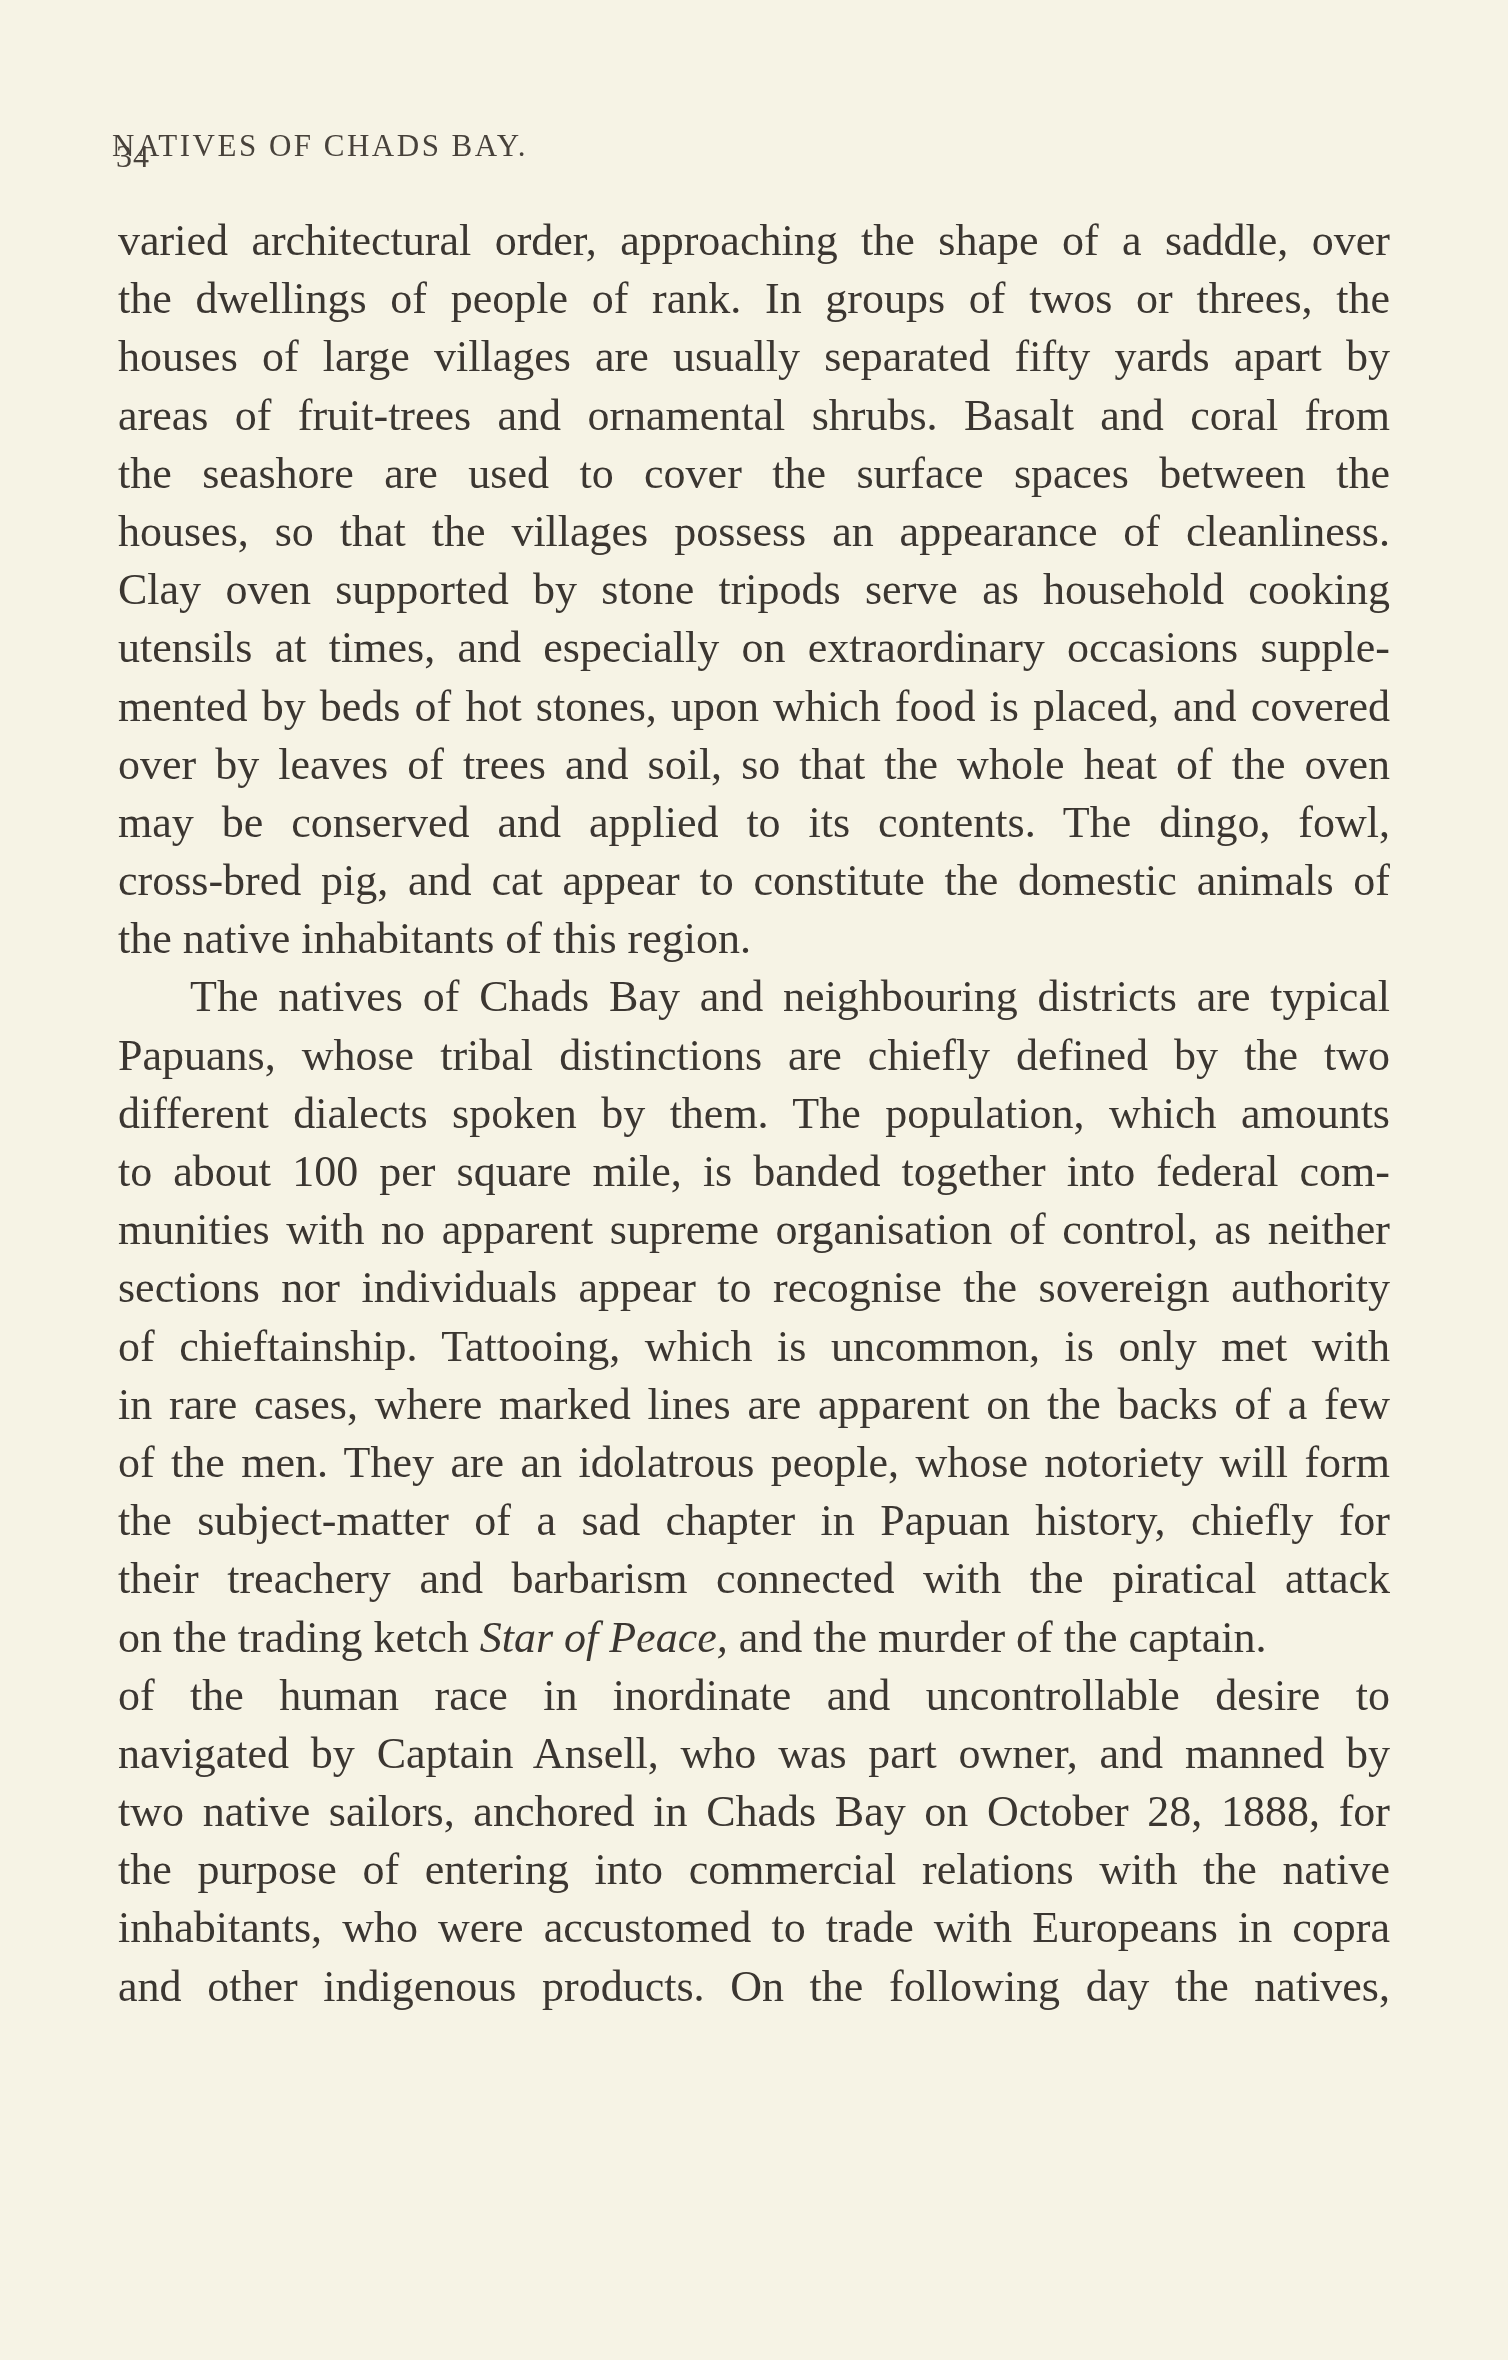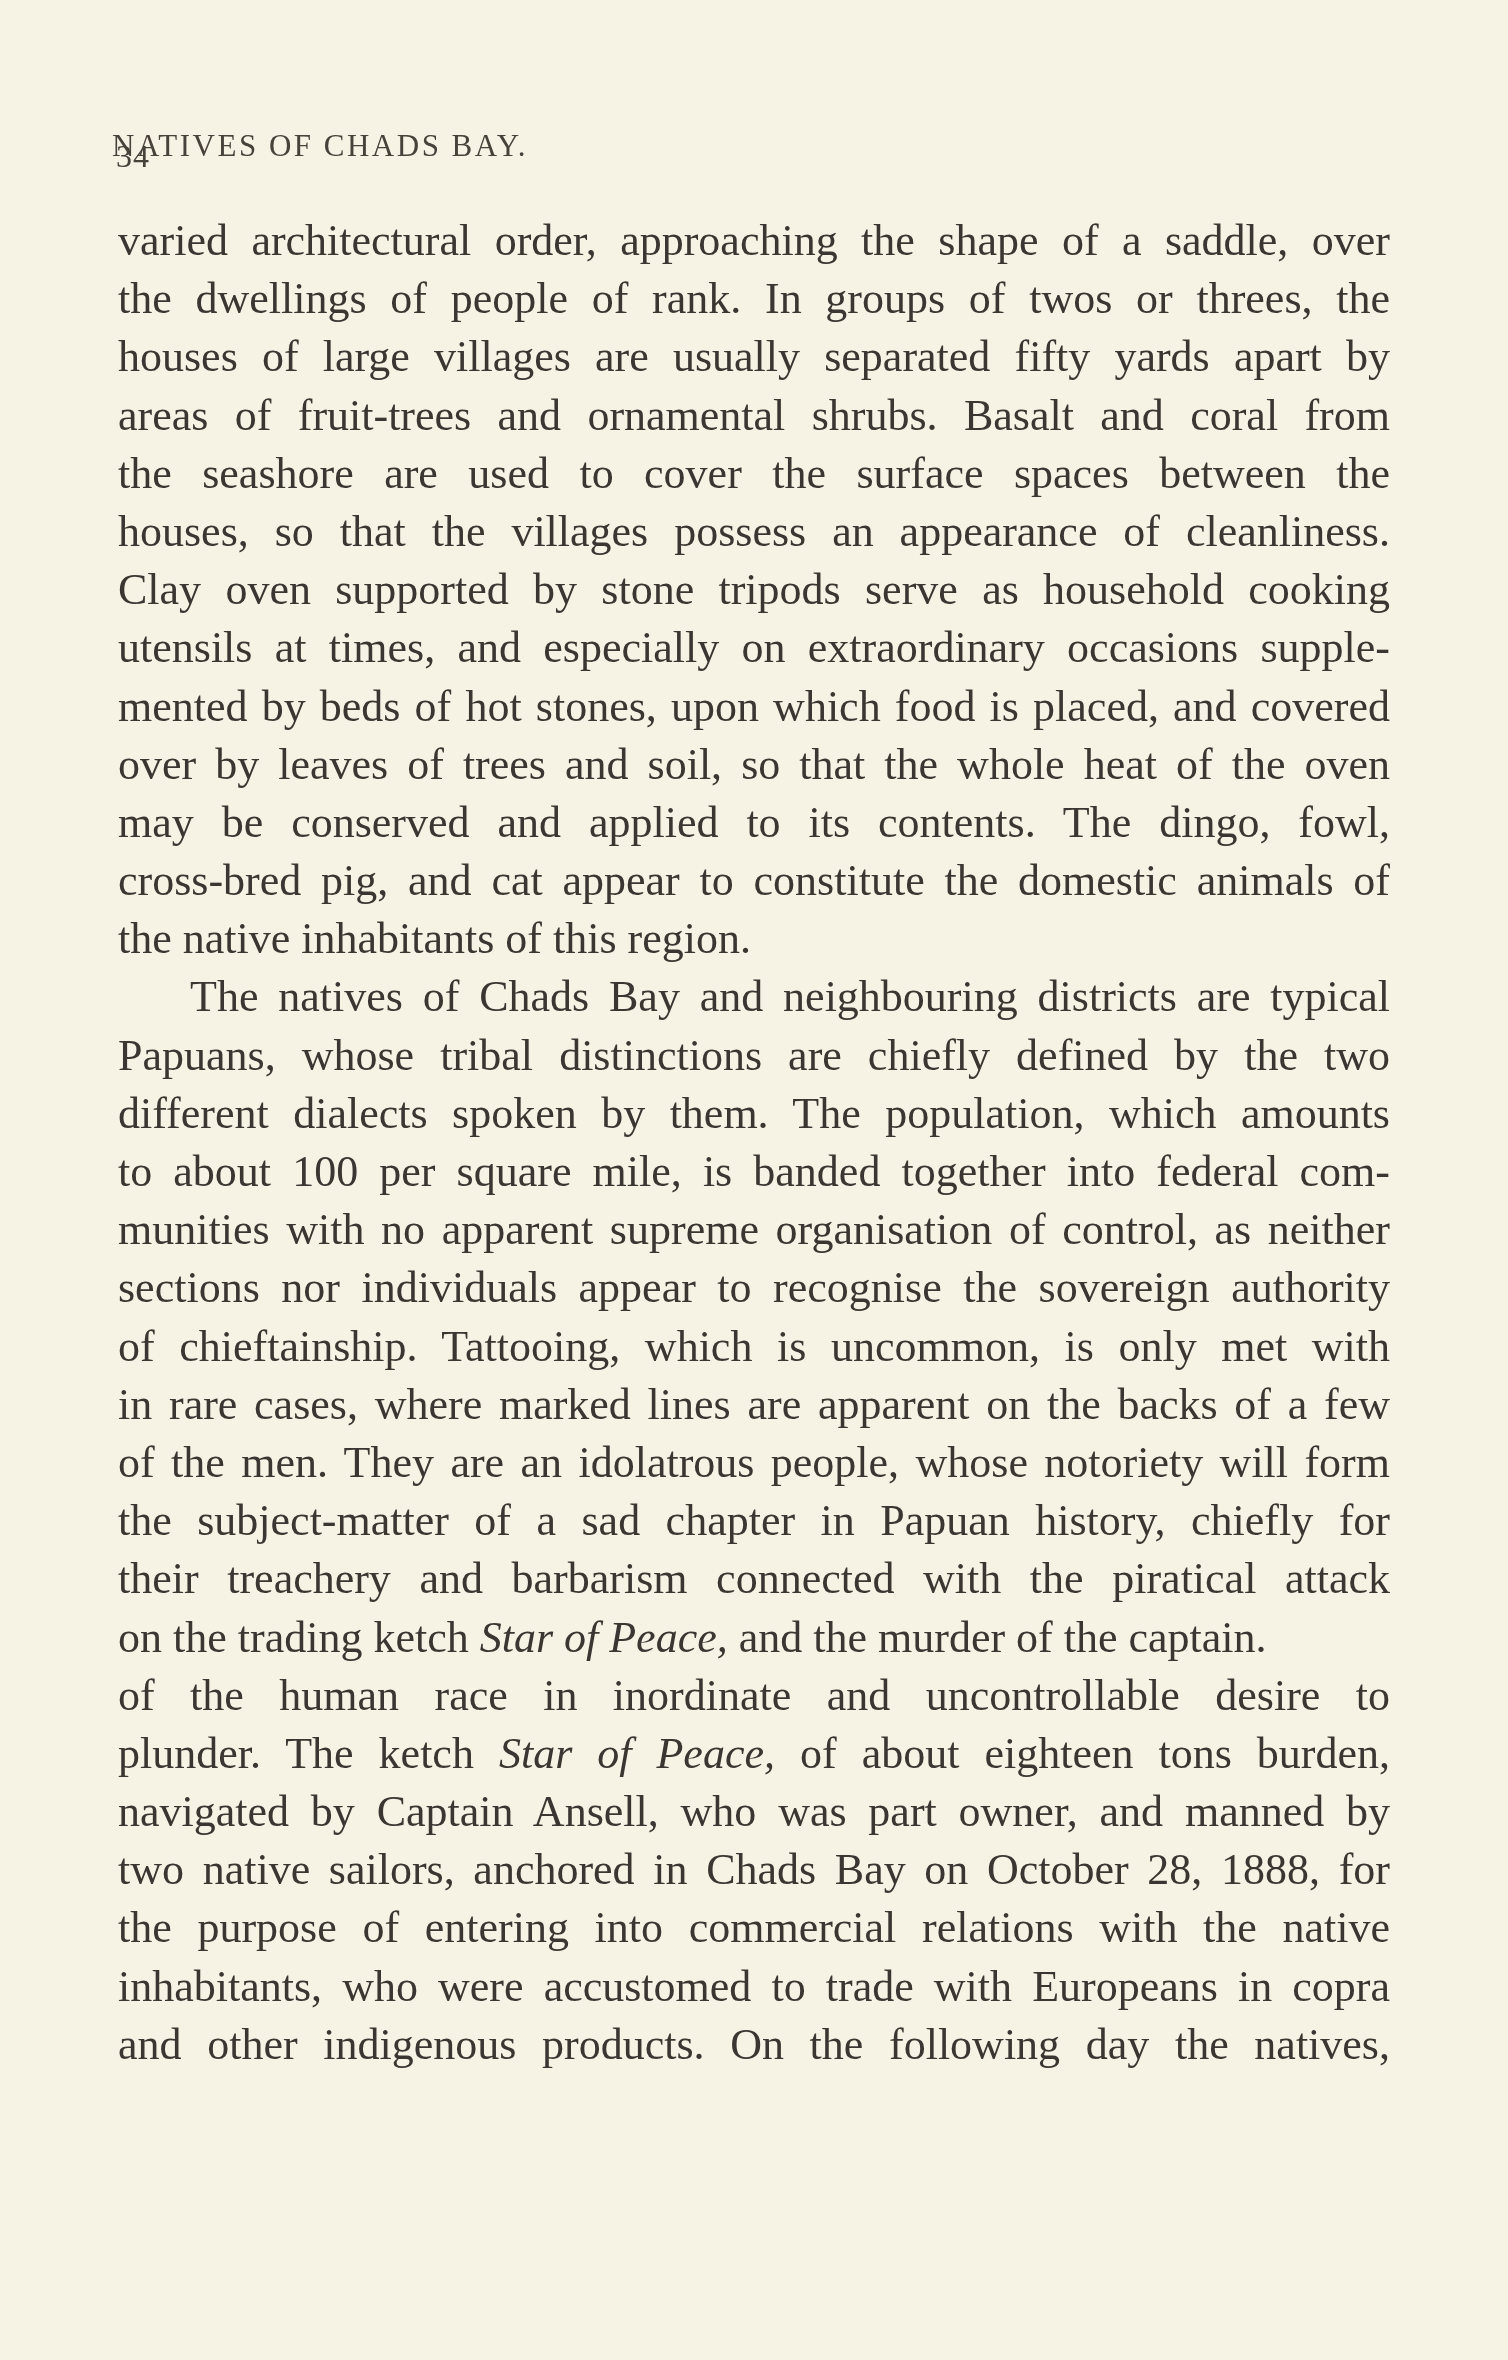--- a/index.html
+++ b/index.html
@@ -106,21 +106,20 @@
     <span class="line">munities with no apparent supreme organisation of control, as neither</span>
     <span class="line">sections nor individuals appear to recognise the sovereign authority</span>
     <span class="line">of chieftainship.  Tattooing, which is uncommon, is only met with</span>
     <span class="line">in rare cases, where marked lines are apparent on the backs of a few</span>
     <span class="line">of the men.  They are an idolatrous people, whose notoriety will form</span>
     <span class="line">the subject-matter of a sad chapter in Papuan history, chiefly for</span>
     <span class="line">their treachery and barbarism connected with the piratical attack</span>
     <span class="line last"><span>on the trading ketch </span><i>Star of Peace,</i><span> and the murder of the captain.</span></span>
 
     <span class="line">of the human race in inordinate and uncontrollable desire to</span>
-    <span class="line"><span>plunder.  The ketch </span><i>Star of Peace,</i><span> of about eighteen tons burden,</span></span>
     <span class="line">navigated by Captain Ansell, who was part owner, and manned by</span>
     <span class="line">two native sailors, anchored in Chads Bay on October 28, 1888, for</span>
     <span class="line">the purpose of entering into commercial relations with the native</span>
     <span class="line">inhabitants, who were accustomed to trade with Europeans in copra</span>
     <span class="line">and other indigenous products.  On the following day the natives,</span>
   </div>
 
 </div>
 
 </body></html>

